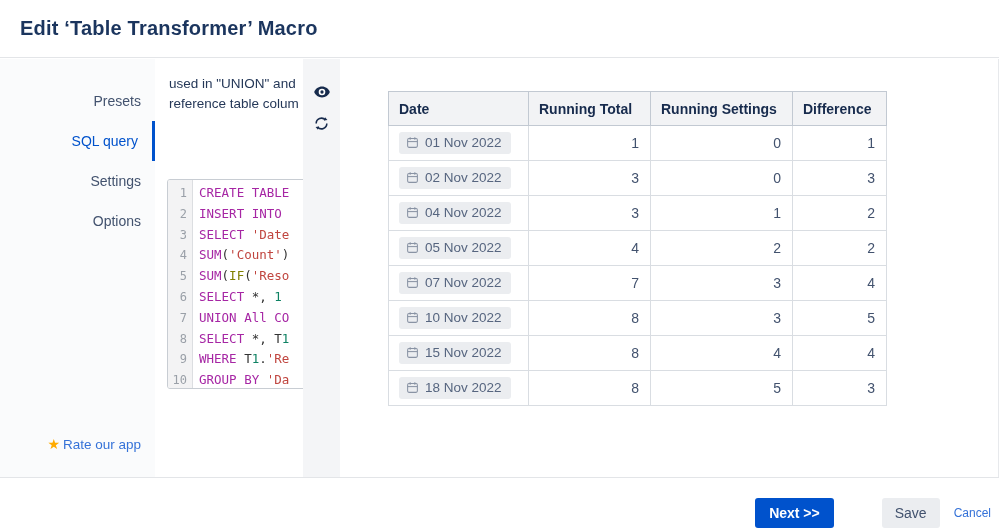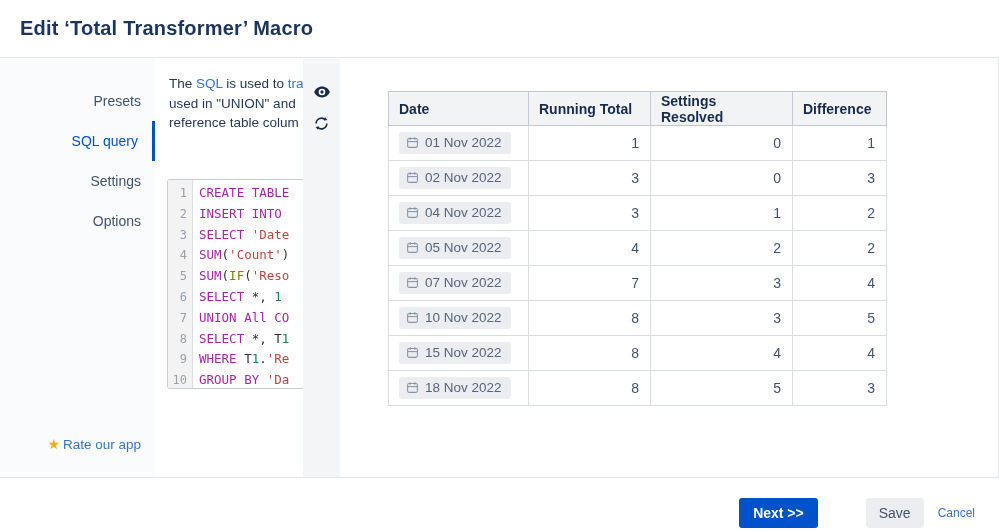--- a/index.html
+++ b/index.html
@@ -59,54 +59,53 @@
   .preview-table th { background:#f2f3f5; color:#172b4d; font-weight:700; text-align:left;
     height:34px; padding:0 10px; border:1px solid #c2c9d2; }
   .preview-table td { height:35px; border:1px solid #d9dde2; color:#42526e; padding:0 10px; }
   .preview-table td.num { text-align:right; padding-right:11px; }
   .col-date{width:140px;} .col-total{width:122px;} .col-res{width:142px;} .col-diff{width:94px;}
   .date-badge { display:inline-flex; align-items:center; gap:6px; background:#ebedf0;
     border-radius:3px; padding:3px 9px 4px 7px; color:#56657f; font-size:13.5px; }
 
   
   .dlg-footer { position:absolute; left:0; bottom:0; width:999px; height:36px; background:#fff;
-    display:flex; align-items:center; justify-content:flex-end; gap:12px; padding-right:24px; }
+    display:flex; align-items:center; justify-content:flex-end; gap:12px; padding-right:8px; }
   .btn-primary { background:#0052cc; color:#fff; font-weight:700; font-size:14px;
     border:none; border-radius:3px; padding:7px 14px; cursor:pointer;
     font-family:"Liberation Sans", sans-serif; }
   .btn-subtle { background:#ebedf0; color:#42526e; font-size:14px; border:none;
     border-radius:3px; padding:7px 13px; cursor:pointer; font-family:"Liberation Sans", sans-serif;margin-left:36px; }
   .link-cancel { color:#3572d8; font-size:12px; text-decoration:none; cursor:pointer; margin-left:2px; }
 </style>
 </head>
 <body>
 
 <div class="dlg-header">
-  <div class="dlg-title">Edit ‘Total Transformer’ Macro</div>
+  <div class="dlg-title">Edit ‘Table Transformer’ Macro</div>
 </div>
 
 <div class="dlg-body">
 
   <div class="sidebar">
     <div id="sidebar-nav">
         <div class="side-item">Presets</div>
         <div class="side-item active">SQL query</div>
         <div class="side-item">Settings</div>
         <div class="side-item">Options</div>
       </div>
     <div class="sidebar-footer">
       <div>
         <span class="star">★</span><a>Rate our app</a>
       </div>
     </div>
   </div>
 
   <div class="sql-panel">
     <div class="desc" id="desc">
-        <div class="desc-line"><span>The </span><a class="desc-link">SQL</a><span> is used to </span><a class="desc-link">tra</a></div>
         <div class="desc-line"><span>used in "UNION" and</span></div>
         <div class="desc-line"><span>reference table colum</span></div>
       </div>
     <div class="editor">
       <div class="gutter" id="gutter">
           <div>1</div>
           <div>2</div>
           <div>3</div>
           <div>4</div>
           <div>5</div>
@@ -148,21 +147,21 @@
       </svg>
     </div>
   </div>
 
   <div class="preview">
     <table class="preview-table">
       <thead>
           <tr id="thead-row">
             <th class="col-date">Date</th>
             <th class="col-total">Running Total</th>
-            <th class="col-res">Settings Resolved</th>
+            <th class="col-res">Running Settings</th>
             <th class="col-diff">Difference</th>
           </tr>
         </thead>
       <tbody id="tbody">
           <tr>
             <td><span class="date-badge">
                 <svg viewBox="0 0 20 20" width="13" height="13" style="flex-shrink:0">
                   <rect x="2.5" y="4" width="15" height="13.5" rx="2" fill="none" stroke="#8993a4" stroke-width="1.6"></rect>
                   <line x1="2.5" y1="8.6" x2="17.5" y2="8.6" stroke="#8993a4" stroke-width="1.6"></line>
                   <line x1="6.4" y1="2" x2="6.4" y2="5.6" stroke="#8993a4" stroke-width="1.6"></line>

